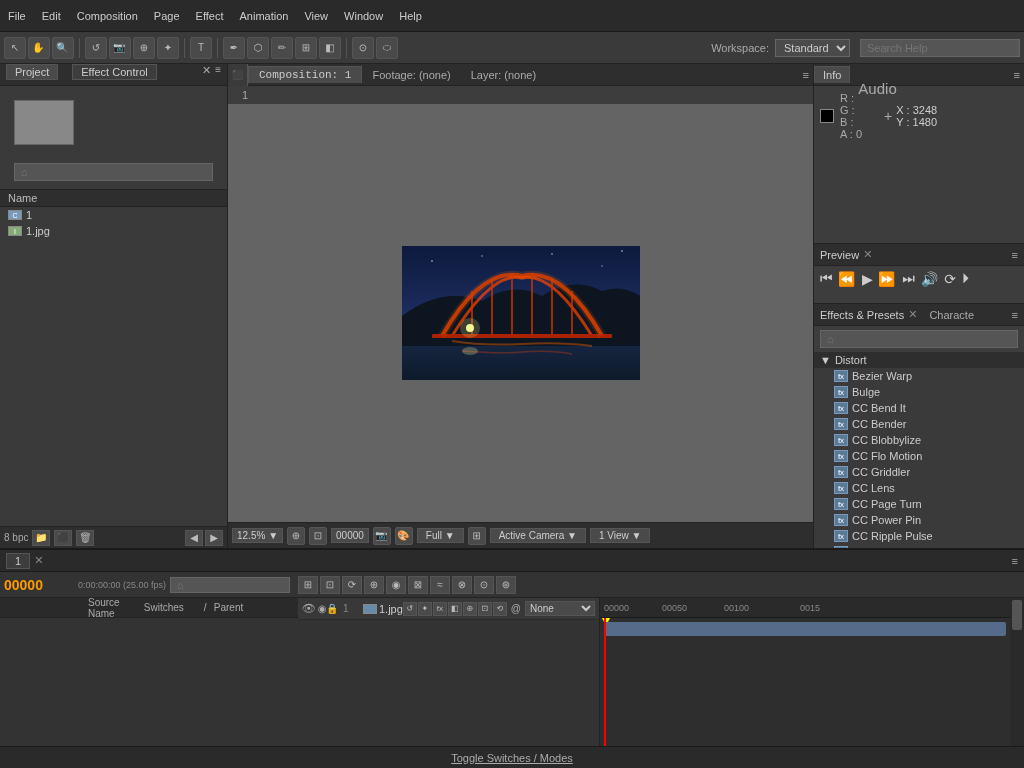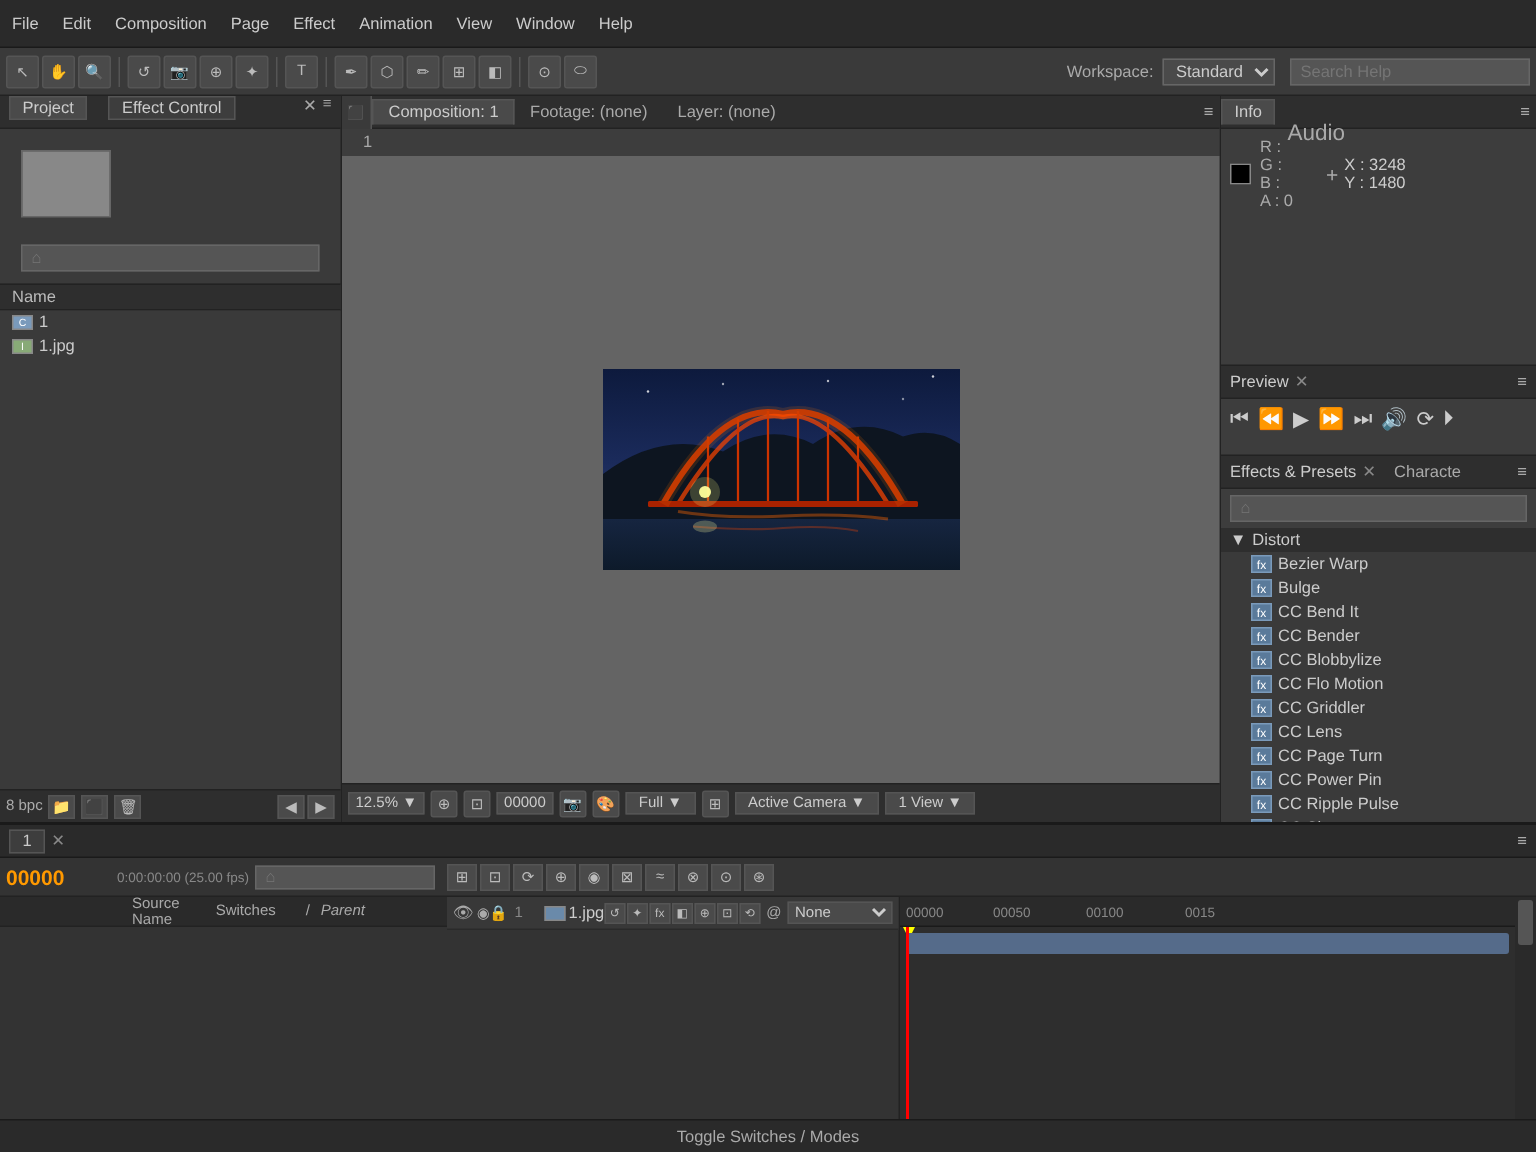--- a/index.html
+++ b/index.html
@@ -33,21 +33,21 @@
     .project-list-area { flex: 1; overflow-y: auto; background: #3a3a3a; }
     .project-item { display: flex; align-items: center; padding: 2px 8px; gap: 4px; cursor: pointer; }
     .project-item-icon { width: 14px; height: 10px; background: #6a8aaa; border: 1px solid #888; font-size: 8px; display: flex; align-items: center; justify-content: center; }
     .project-footer { height: 22px; background: #2e2e2e; border-top: 1px solid #222; display: flex; align-items: center; padding: 0 4px; gap: 4px; }
     .footer-btn { width: 18px; height: 16px; background: #4a4a4a; border: 1px solid #555; display: flex; align-items: center; justify-content: center; font-size: 10px; cursor: pointer; color: #bbb; }
 
     
     #center-panel { flex: 1; background: #3d3d3d; display: flex; flex-direction: column; border-right: 1px solid #222; }
     .comp-tabs { height: 22px; background: #2e2e2e; display: flex; align-items: center; border-bottom: 1px solid #222; }
     .comp-tab { background: #3d3d3d; border: 1px solid #555; border-bottom: none; padding: 2px 10px; font-size: 11px; cursor: pointer; display: flex; align-items: center; gap: 4px; }
-    .comp-tab.active { background: #4a4a4a; }
+    .comp-tab.active { background: #4a4a4a; font-family: Liberation Mono, monospace; }
     .footage-tab { background: transparent; border: none; padding: 2px 10px; font-size: 11px; color: #aaa; cursor: pointer; }
     .layer-tab { background: transparent; border: none; padding: 2px 10px; font-size: 11px; color: #aaa; cursor: pointer; }
     .comp-menu-btn { margin-left: auto; margin-right: 4px; cursor: pointer; color: #aaa; }
 
     .comp-number { padding: 4px 8px; font-size: 11px; color: #aaa; }
 
     .comp-viewport { flex: 1; background: #646464; display: flex; align-items: center; justify-content: center; position: relative; }
 
     .comp-toolbar { height: 26px; background: #2e2e2e; display: flex; align-items: center; padding: 0 4px; gap: 4px; border-top: 1px solid #222; }
     .comp-btn { background: #4a4a4a; border: 1px solid #555; padding: 1px 4px; font-size: 10px; cursor: pointer; color: #ccc; }
@@ -90,38 +90,38 @@
     .tc-display { color: #f90; font-size: 14px; font-weight: bold; min-width: 70px; }
     .tc-small { color: #888; font-size: 9px; }
     .tc-search { background: #555; border: 1px solid #666; color: #ccc; font-size: 11px; padding: 1px 6px; width: 120px; }
     .tc-btn { width: 20px; height: 18px; background: #4a4a4a; border: 1px solid #555; display: flex; align-items: center; justify-content: center; font-size: 10px; cursor: pointer; color: #bbb; }
 
     .timeline-cols { display: flex; flex: 1; }
     .timeline-left { width: 600px; background: #333; border-right: 1px solid #222; display: flex; }
     .timeline-col-headers { height: 20px; background: #2a2a2a; display: flex; align-items: center; padding: 0 4px; border-bottom: 1px solid #222; font-size: 10px; color: #aaa; }
     .col-icon { width: 18px; }
     .col-name { flex: 1; padding-left: 30px; }
-    .col-parent { width: 80px; font-style: italic; }
+    .col-parent { width: 80px; }
     .timeline-layer { height: 22px; display: flex; align-items: center; padding: 0 4px; border-bottom: 1px solid #2a2a2a; background: #383838; }
     .layer-vis { width: 16px; color: #aaa; cursor: pointer; }
     .layer-num { width: 18px; color: #888; font-size: 10px; }
     .layer-icon { width: 14px; height: 10px; background: #6a8aaa; border: 1px solid #888; margin: 0 2px; }
     .layer-name { flex: 1; font-size: 11px; color: #ccc; }
     .layer-parent-select { width: 70px; background: #4a4a4a; border: 1px solid #555; color: #ccc; font-size: 10px; }
 
     .timeline-right { flex: 1; background: #2e2e2e; position: relative; overflow: hidden; }
     .timeline-ruler { height: 20px; background: #2a2a2a; position: relative; border-bottom: 1px solid #1a1a1a; display: flex; align-items: center; }
     .ruler-mark { position: absolute; font-size: 9px; color: #888; }
     .timeline-track-area { position: relative; height: calc(100% - 20px); }
     .timeline-bar { position: absolute; height: 14px; top: 4px; left: 0; right: 0; background: #556b8a; border-radius: 2px; }
     .timeline-playhead { position: absolute; top: 0; bottom: 0; width: 2px; background: #f00; z-index: 10; }
     .timeline-yellow-marker { position: absolute; top: 0; width: 8px; height: 8px; background: #ff0; clip-path: polygon(50% 100%, 0 0, 100% 0); }
 
     .timeline-footer { height: 22px; background: #2a2a2a; display: flex; align-items: center; justify-content: center; border-top: 1px solid #1a1a1a; }
-    .footer-toggle { color: #aaa; font-size: 11px; cursor: pointer; }
+    .footer-toggle { color: #aaa; font-size: 11px; cursor: pointer; text-decoration: underline; }
 
     
     ::-webkit-scrollbar { width: 8px; height: 8px; }
     ::-webkit-scrollbar-track { background: #2a2a2a; }
     ::-webkit-scrollbar-thumb { background: #555; }
 
     
     .bridge-scene { width: 238px; height: 134px; position: relative; overflow: hidden; }
 
     
@@ -497,21 +497,21 @@
             <option>None</option>
           </select>
         </div>
       </div>
 
       <div class="timeline-right">
         <div class="timeline-ruler">
           <span class="ruler-mark" style="left:4px;">00000</span>
           <span class="ruler-mark" style="left:62px;">00050</span>
           <span class="ruler-mark" style="left:124px;">00100</span>
-          <span class="ruler-mark" style="left:190px;">0015</span>
+          <span class="ruler-mark" style="left:200px;">0015</span>
         </div>
         <div class="timeline-track-area">
 
           <div class="timeline-yellow-marker" style="left:2px;top:0;"></div>
           <div class="timeline-playhead" style="left:4px;"></div>
 
           <div class="timeline-bar" style="top:4px;left:4px;right:18px;height:14px;"></div>
         </div>
 
         <div style="position:absolute;right:0;top:0;bottom:0;width:14px;background:#2a2a2a;">

